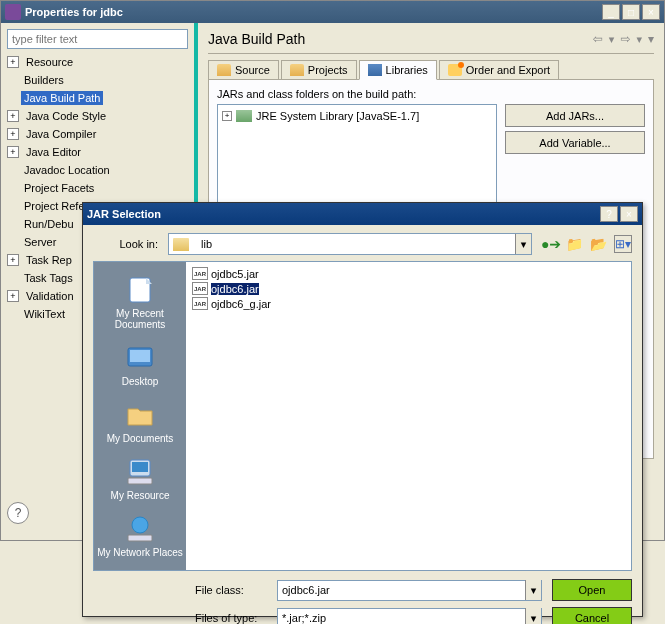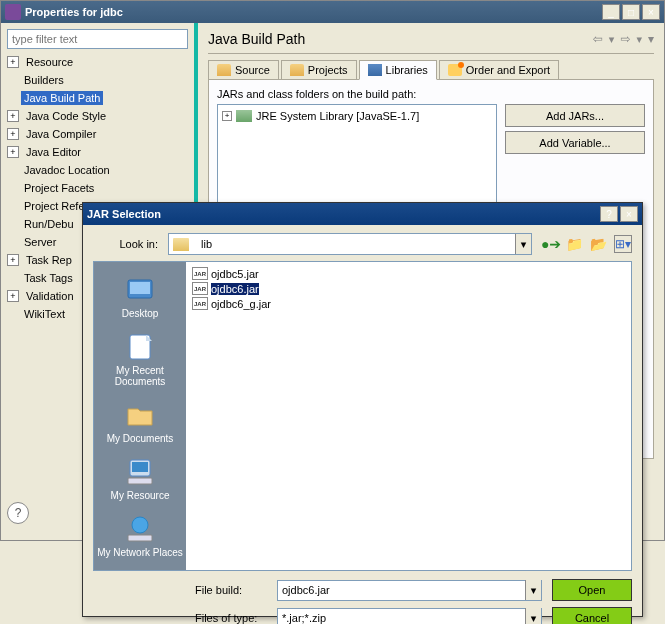--- a/index.html
+++ b/index.html
@@ -231,34 +231,34 @@
         <div class="tb-icon tb-up">📁</div>
         <div class="tb-icon tb-new">📂</div>
         <div class="tb-icon tb-view">⊞▾</div>
       </div>
     </div>
     <div class="file-area">
       <div class="places-bar">
         <div class="place">
           <div class="place-icon">
               <svg width="32" height="32">
+                <rect x="6" y="4" width="20" height="24" rx="2" fill="#fff" stroke="#5a8ac5"></rect>
+                <path d="M22 4 v6 h6" fill="#cde"></path>
+              </svg>
+            </div>
+          <div class="place-label">My Recent Documents</div>
+        </div>
+        <div class="place">
+          <div class="place-icon">
+              <svg width="32" height="32">
                 <rect x="4" y="6" width="24" height="18" rx="2" fill="#4a8aca" stroke="#2a6aaa"></rect>
                 <rect x="6" y="8" width="20" height="12" fill="#9acaf5"></rect>
               </svg>
             </div>
           <div class="place-label">Desktop</div>
-        </div>
-        <div class="place">
-          <div class="place-icon">
-              <svg width="32" height="32">
-                <rect x="6" y="4" width="20" height="24" rx="2" fill="#fff" stroke="#5a8ac5"></rect>
-                <path d="M22 4 v6 h6" fill="#cde"></path>
-              </svg>
-            </div>
-          <div class="place-label">My Recent Documents</div>
         </div>
         <div class="place">
           <div class="place-icon">
               <svg width="32" height="32">
                 <path d="M4 10 L4 26 L28 26 L28 12 L16 12 L14 10 Z" fill="#f5d080" stroke="#c5a050"></path>
               </svg>
             </div>
           <div class="place-label">My Documents</div>
         </div>
         <div class="place">
@@ -292,21 +292,21 @@
           </div>
         <div class="file-row">
             <span class="jar-icon">JAR</span>
             <span class="file-name">ojdbc6_g.jar</span>
           </div>
       </div>
     </div>
     <div class="bottom-rows">
       <div class="bottom-row">
         <div style="width:92px"></div>
-        <div class="lbl">File build:</div>
+        <div class="lbl">File class:</div>
         <div class="combo">
           <span>ojdbc6.jar</span>
           <span class="dropdown-arrow">▾</span>
         </div>
         <button class="action-btn">Open</button>
       </div>
       <div class="bottom-row">
         <div style="width:92px"></div>
         <div class="lbl">Files of type:</div>
         <div class="combo">

